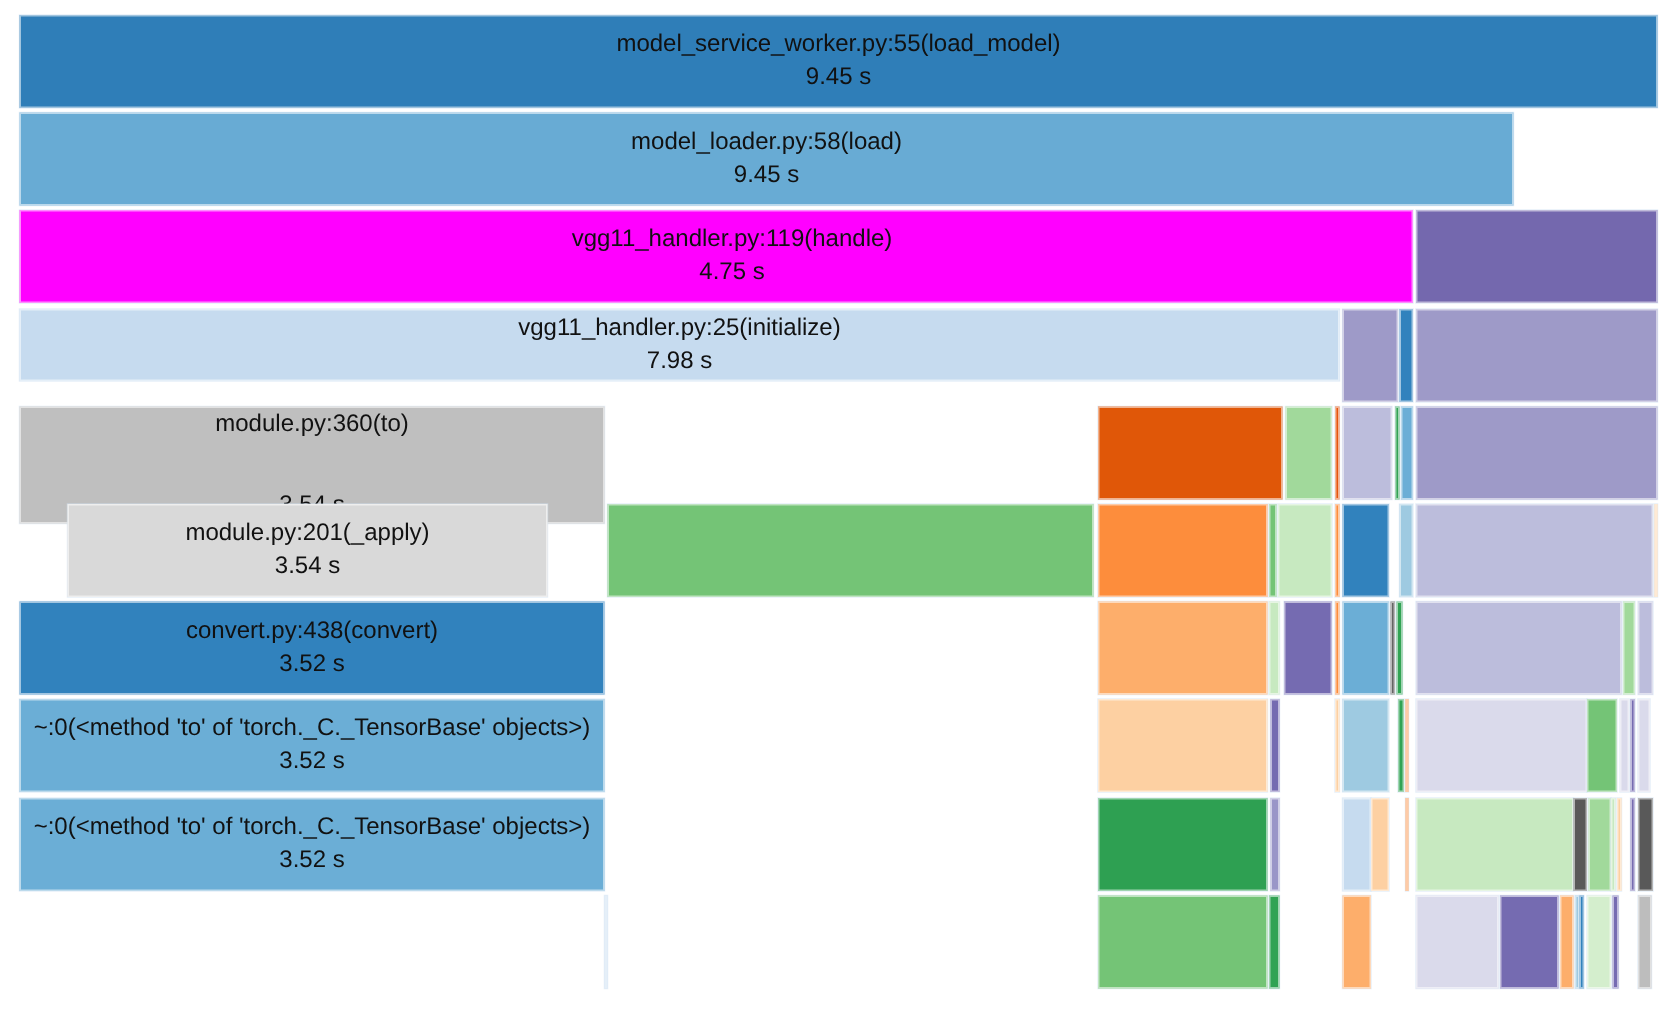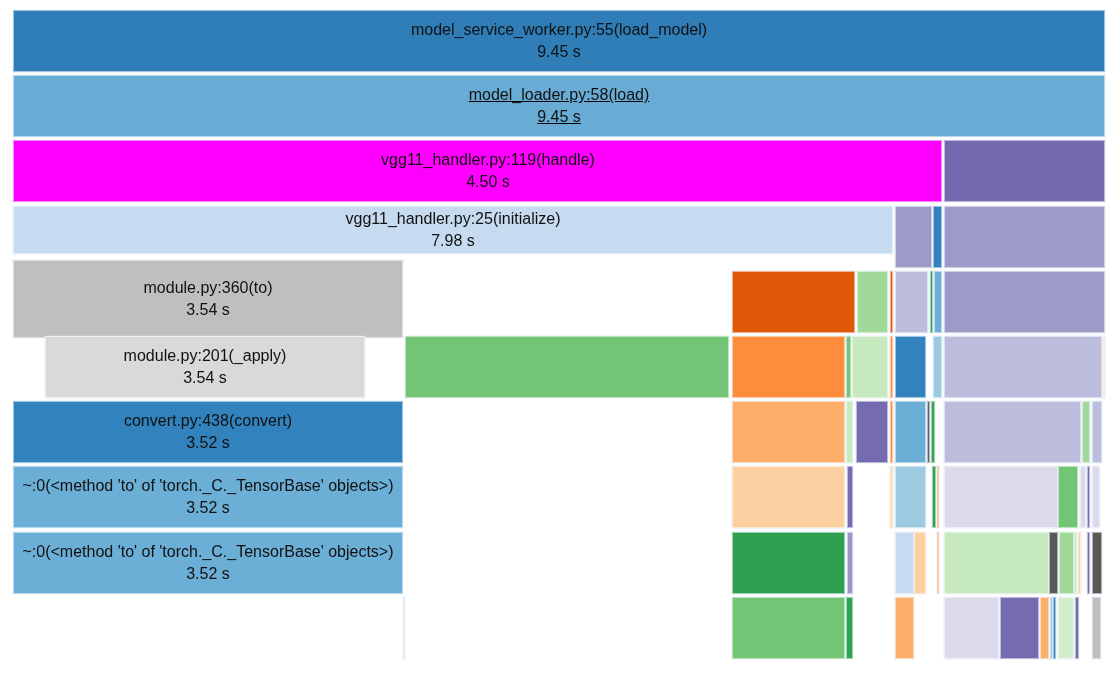--- a/index.html
+++ b/index.html
@@ -35,37 +35,37 @@
   }
 </style>
 </head>
 <body>
 
 <div id="flamegraph-canvas">
     <div class="flame-block" style="left: 13px; top: 10px; width: 1092px; height: 62px; background: rgb(47, 126, 184);">
       <div class="flame-label">model_service_worker.py:55(load_model)</div>
       <div class="flame-time">9.45 s</div>
     </div>
-    <div class="flame-block" style="left: 13px; top: 75px; width: 1092px; height: 62px; background: rgb(104, 171, 212); text-decoration: underline;">
+    <div class="flame-block" style="left: 13px; top: 75px; width: 996px; height: 62px; background: rgb(104, 171, 212);">
       <div class="flame-label">model_loader.py:58(load)</div>
       <div class="flame-time">9.45 s</div>
     </div>
     <div class="flame-block" style="left: 13px; top: 140px; width: 929px; height: 62px; background: rgb(255, 0, 255); padding-left: 21px;">
       <div class="flame-label">vgg11_handler.py:119(handle)</div>
-      <div class="flame-time">4.50 s</div>
+      <div class="flame-time">4.75 s</div>
     </div>
     <div class="flame-block" style="left: 944px; top: 140px; width: 161px; height: 62px; background: rgb(116, 104, 174);"></div>
     <div class="flame-block" style="left: 13px; top: 206px; width: 880px; height: 48px; background: rgb(198, 219, 239);">
       <div class="flame-label">vgg11_handler.py:25(initialize)</div>
       <div class="flame-time">7.98 s</div>
     </div>
     <div class="flame-block" style="left: 895px; top: 206px; width: 37px; height: 62px; background: rgb(158, 154, 200);"></div>
     <div class="flame-block" style="left: 933px; top: 206px; width: 9px; height: 62px; background: rgb(49, 130, 189);"></div>
     <div class="flame-block" style="left: 944px; top: 206px; width: 161px; height: 62px; background: rgb(158, 154, 200);"></div>
-    <div class="flame-block" style="left: 13px; top: 260px; width: 390px; height: 78px; background: rgb(191, 191, 191);">
+    <div class="flame-block" style="left: 13px; top: 271px; width: 390px; height: 78px; background: rgb(191, 191, 191); justify-content: space-between;">
       <div class="flame-label">module.py:360(to)</div>
       <div class="flame-time">3.54 s</div>
     </div>
     <div class="flame-block" style="left: 732px; top: 271px; width: 123px; height: 62px; background: rgb(224, 87, 8);"></div>
     <div class="flame-block" style="left: 857px; top: 271px; width: 31px; height: 62px; background: rgb(161, 217, 155);"></div>
     <div class="flame-block" style="left: 890px; top: 271px; width: 3px; height: 62px; background: rgb(230, 85, 13);"></div>
     <div class="flame-block" style="left: 895px; top: 271px; width: 33px; height: 62px; background: rgb(188, 189, 220);"></div>
     <div class="flame-block" style="left: 930px; top: 271px; width: 3px; height: 62px; background: rgb(49, 163, 84);"></div>
     <div class="flame-block" style="left: 934px; top: 271px; width: 8px; height: 62px; background: rgb(107, 174, 214);"></div>
     <div class="flame-block" style="left: 944px; top: 271px; width: 161px; height: 62px; background: rgb(158, 154, 200);"></div>

